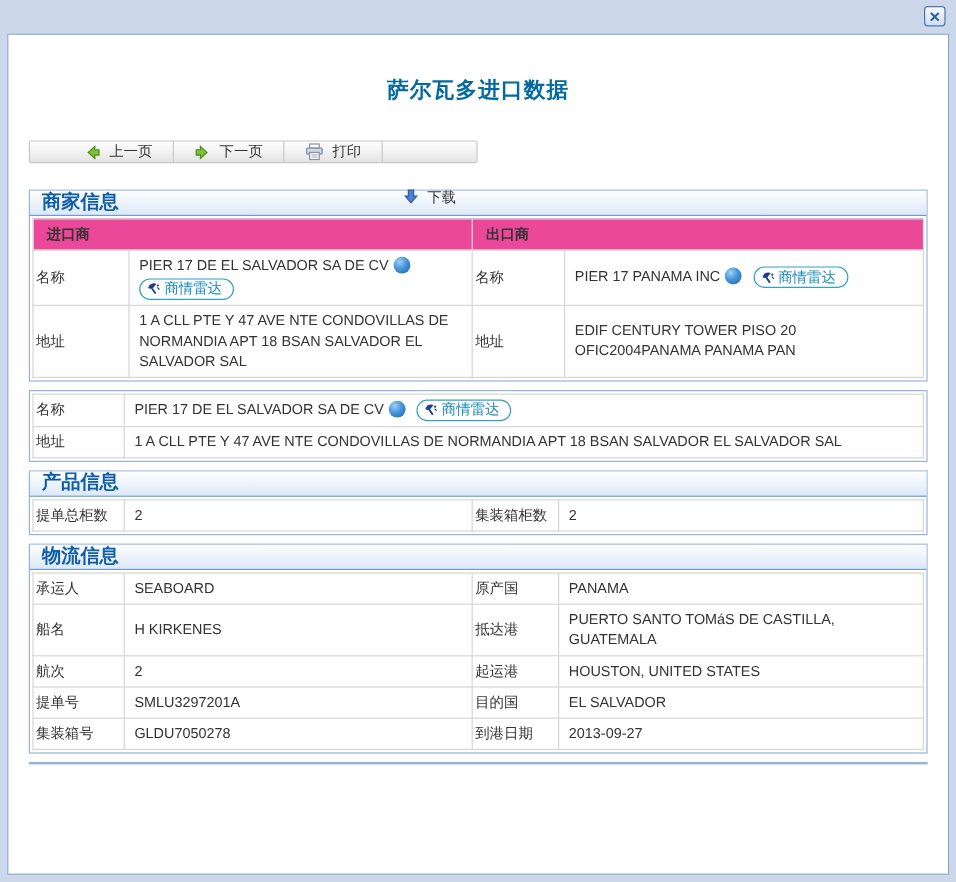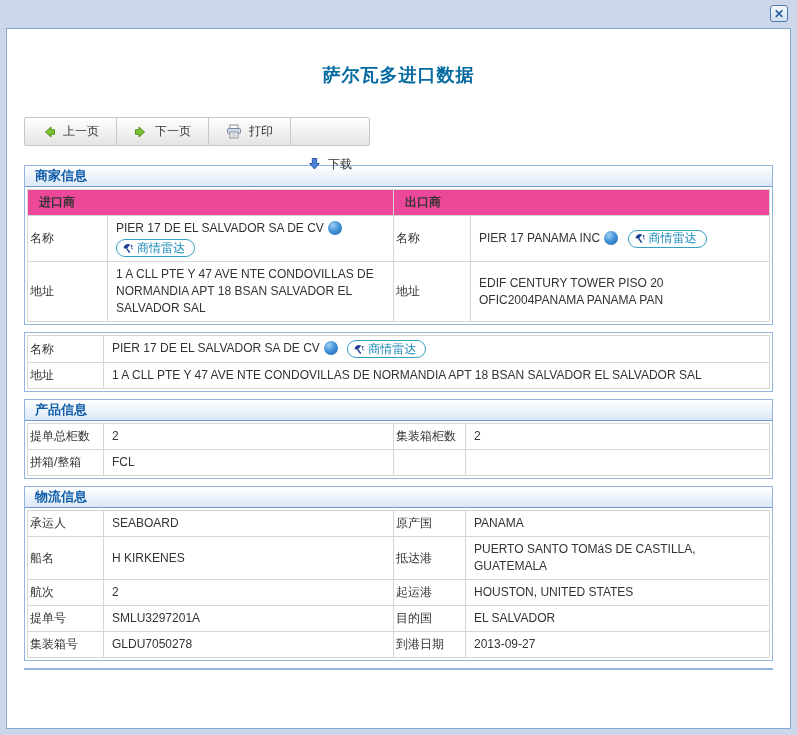--- a/index.html
+++ b/index.html
@@ -27,38 +27,38 @@
   
   .page-title {
     margin-top:34px; text-align:center;
     font-size:18px; font-weight:bold; color:#0369a1; letter-spacing:1px;
   }
   
   .toolbar {
     display:inline-flex; margin:30px 0 0 17px;
     border:1px solid #c6c6c6; border-radius:2px;
     background:linear-gradient(#ffffff,#e4e4e4);
-    height:29px; align-items:stretch;
+    height:19px; align-items:stretch;padding-left:28px;
   }
   .tb-btn {
     display:flex; align-items:center; gap:7px;
     padding:0 17px; border:none; background:transparent;
     border-right:1px solid #c9c9c9; font-size:12px; color:#333; cursor:pointer;
     font-family:inherit;
   }
   .tb-btn:last-child { border-right:none;margin-top:46px; }
   .tb-btn svg { display:block; }
   
   .sections { margin-top:19px; }
   .section { margin:0 17px 7px; border:1px solid #94b4e0; background:#fff; }
   .section-header {
     height:21px; line-height:20px; padding-left:10px;
     background:linear-gradient(#feffff,#dce8f7);
     border-bottom:1px solid #6e9ace;
-    color:#0f5ca8; font-size:13px; font-weight:bold;
+    color:#0f5ca8; font-size:16px; font-weight:bold;
   }
   .section-body { padding:2px; }
   table { width:100%; border-collapse:collapse; table-layout:fixed; font-size:12px; color:#333; }
   td {
     border:1px solid #d6d6d6; padding:4px 8px; line-height:17px;
     vertical-align:middle; word-wrap:break-word;
   }
   td.lbl { text-align:left; padding:4px 2px; }
   td.subhead { font-weight:bold; padding-left:11px; background:#ec4899; }
   
@@ -221,26 +221,20 @@
               <col style="width:72px">
               <col>
             </colgroup>
           <tbody>
               <tr>
             <td class="lbl">提单总柜数</td>
             <td>2</td>
             <td class="lbl">集装箱柜数</td>
             <td>2</td>
           </tr>
-          <tr>
-            <td class="lbl">拼箱/整箱</td>
-            <td>FCL</td>
-            <td class="lbl"></td>
-            <td></td>
-          </tr>
         </tbody>
           </table>
       </div>
     </div>
 
     <div class="section">
       <div class="section-header">物流信息</div>
       <div class="section-body">
         <table>
           <colgroup>

